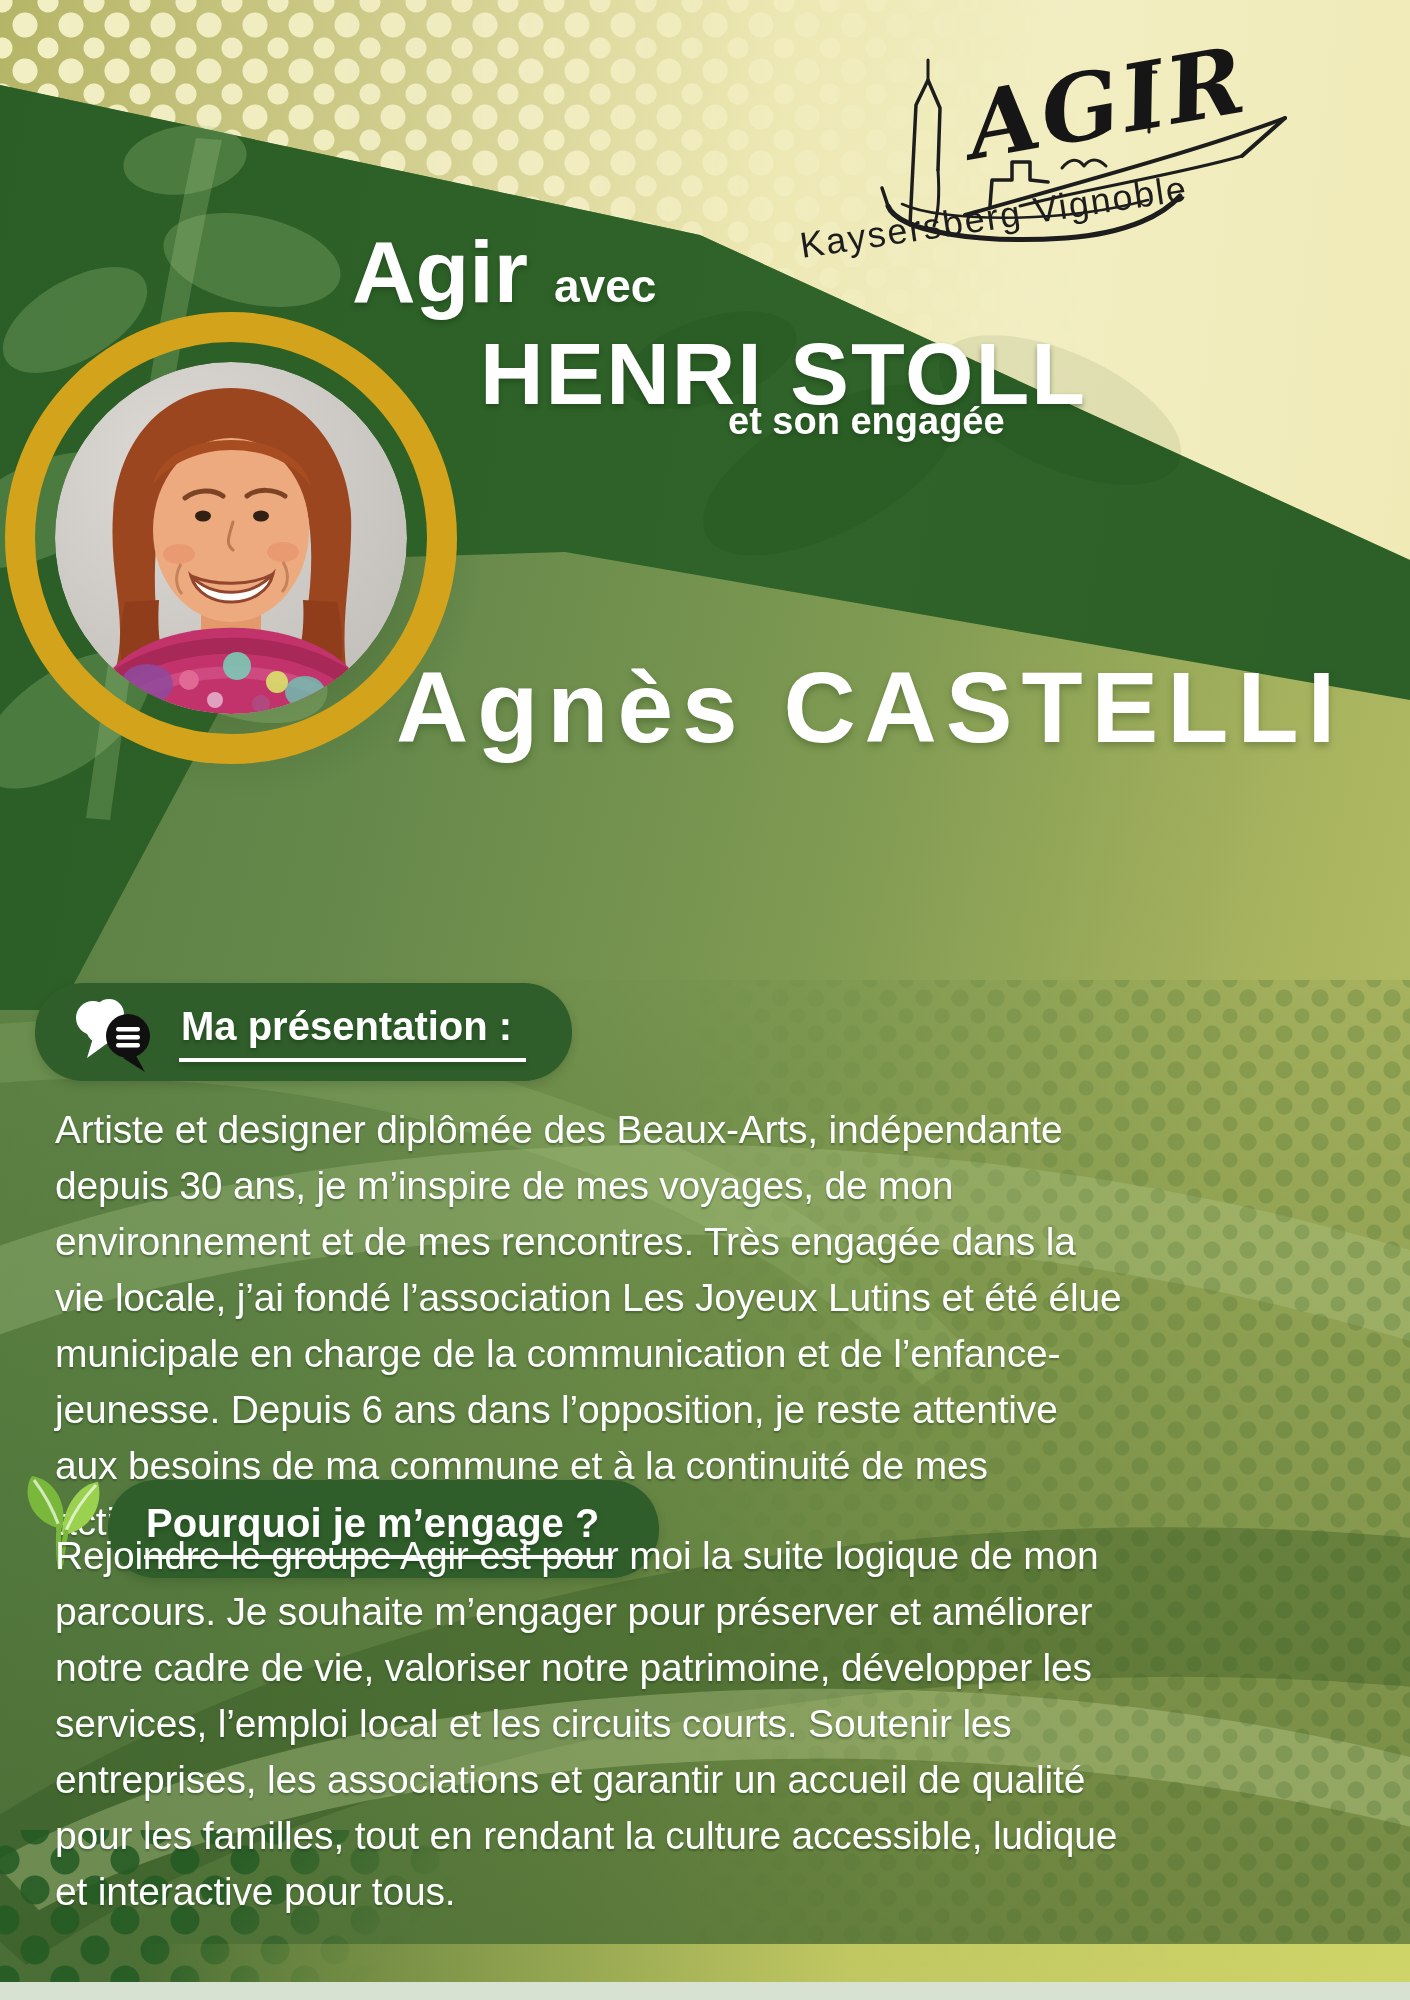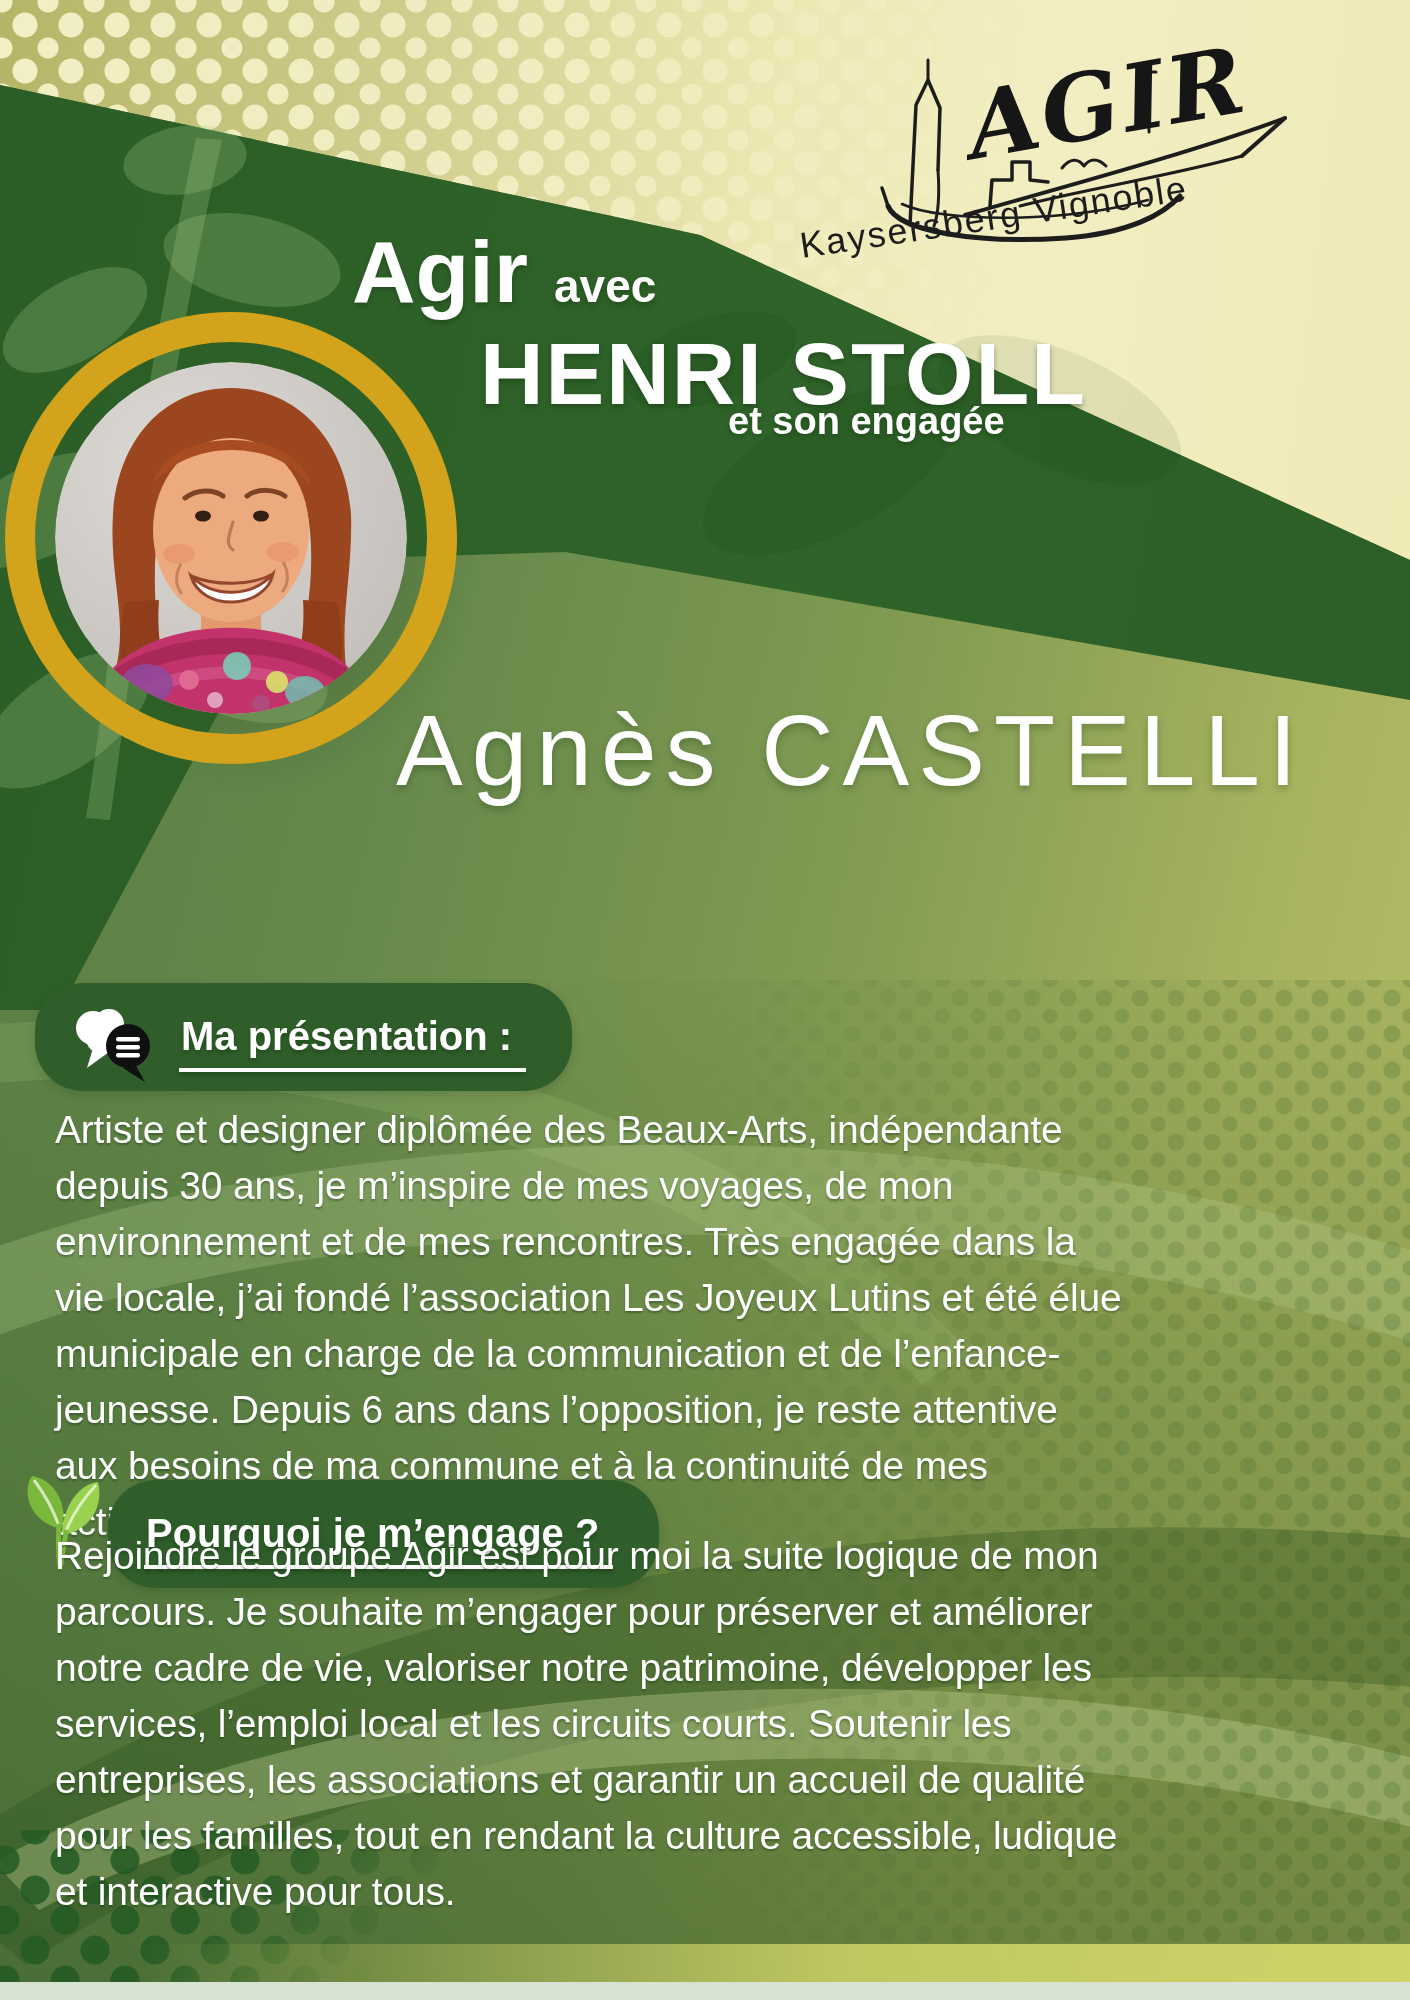--- a/index.html
+++ b/index.html
@@ -64,27 +64,27 @@
   .agir-line .brand{font-size:88px;}
   .agir-line .avec{font-size:46px;margin-left:26px;}
   .henri{left:480px;top:330px;color:#fff;font-weight:bold;font-size:88px;line-height:1;
     letter-spacing:2px;text-shadow:0 3px 5px rgba(25,55,18,.45);}
   .equipe{left:728px;top:402px;color:#fff;font-weight:bold;font-size:38px;line-height:1;
     text-shadow:0 2px 4px rgba(25,55,18,.45);}
   
   .gold-ring{left:5px;top:312px;width:392px;height:392px;border:30px solid #d2a31b;border-radius:50%;}
   .photo-wrap{left:55px;top:362px;width:352px;height:352px;border-radius:50%;overflow:hidden;}
   
-  .cand-name{left:396px;top:700px;color:#fff;font-weight:normal;font-size:100px;line-height:1;
+  .cand-name{left:396px;top:657px;color:#fff;font-weight:bold;font-size:100px;line-height:1;
     letter-spacing:9px;white-space:nowrap;text-shadow:0 4px 7px rgba(40,70,25,.35);}
   .cand-details{left:416px;top:818px;color:#fff;font-weight:bold;font-size:52px;line-height:1;
     letter-spacing:1px;white-space:nowrap;text-shadow:0 3px 5px rgba(40,70,25,.4);}
   
   .pill{position:absolute;display:flex;align-items:center;background:#2f5e2a;border-radius:48px;
-    height:94px;padding:14px 46px 0 36px;box-shadow:0 4px 10px rgba(20,45,15,.18);}
+    height:94px;padding:4px 46px 0 36px;box-shadow:0 4px 10px rgba(20,45,15,.18);}
   .pill .pill-title{color:#fff;font-weight:bold;font-size:40px;line-height:1;
     border-bottom:4px solid #fff;padding:0 14px 12px 2px;white-space:nowrap;
     filter:drop-shadow(0 3px 2px rgba(20,50,15,.45));}
   .pill1{left:35px;top:983px;}
   .pill1 .icon{margin-right:22px;flex:none;}
   .pill2{left:108px;top:1480px;}
   .sprout{left:14px;top:1468px;}
   
   .para{position:absolute;left:55px;width:1070px;color:#fff;font-weight:normal;font-size:39px;
     line-height:56px;letter-spacing:-0.2px;text-shadow:0 2px 2px rgba(25,55,18,.42);}

